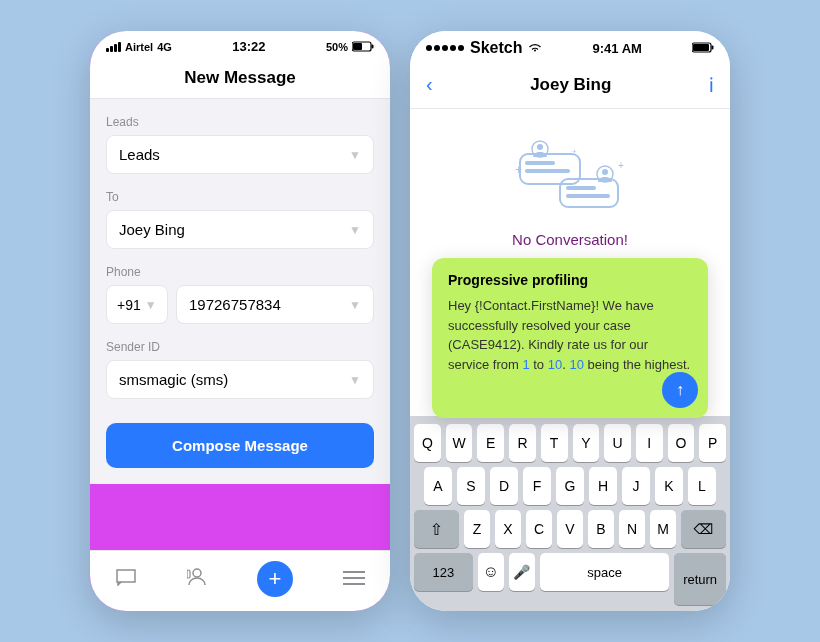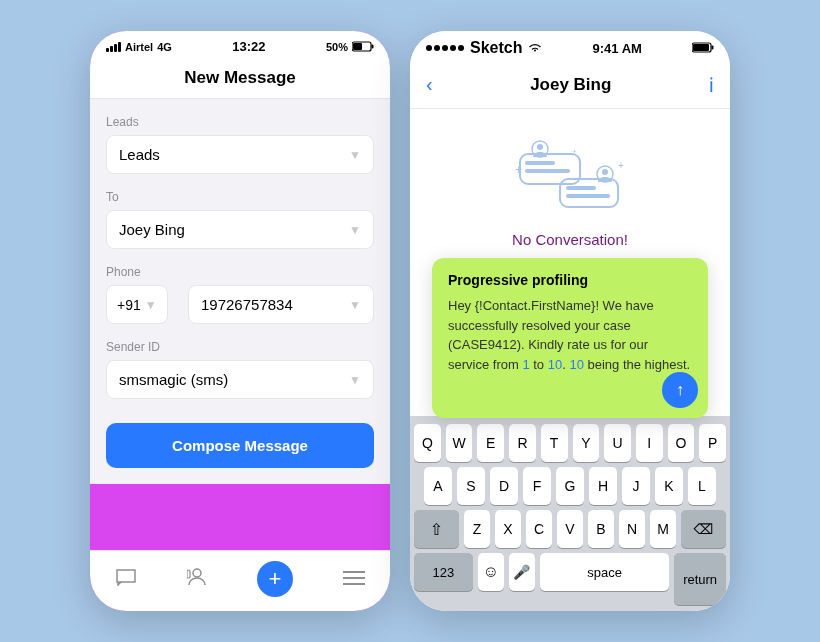--- a/index.html
+++ b/index.html
@@ -98,21 +98,21 @@
       cursor: pointer;
     }
 
     .chevron-down {
       color: #c7c7cc;
       font-size: 12px;
     }
 
     .phone-group {
       display: flex;
-      gap: 20px;
+      gap: 8px;
     }
 
     .phone-prefix {
       background: #fff;
       border: 1px solid #e5e5ea;
       border-radius: 8px;
       padding: 10px 10px;
       font-size: 14px;
       display: flex;
       align-items: center;

